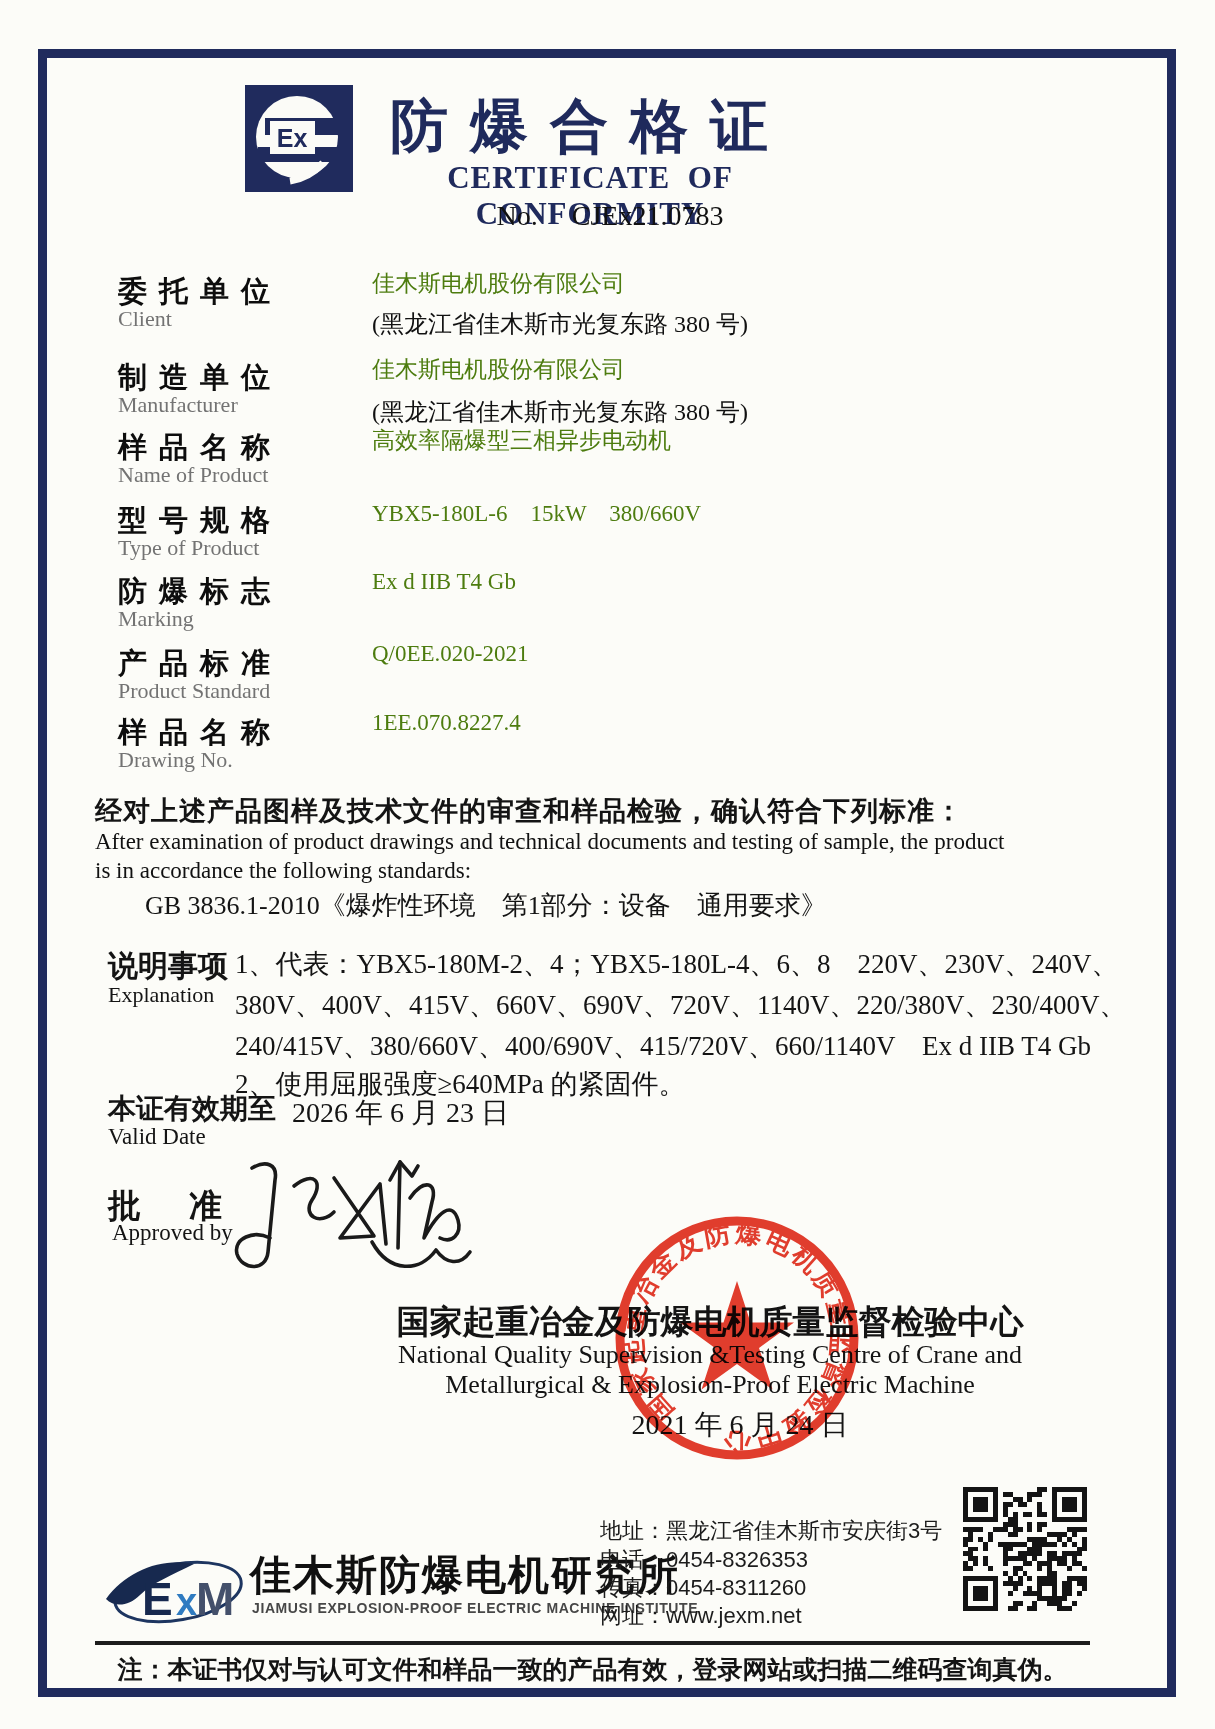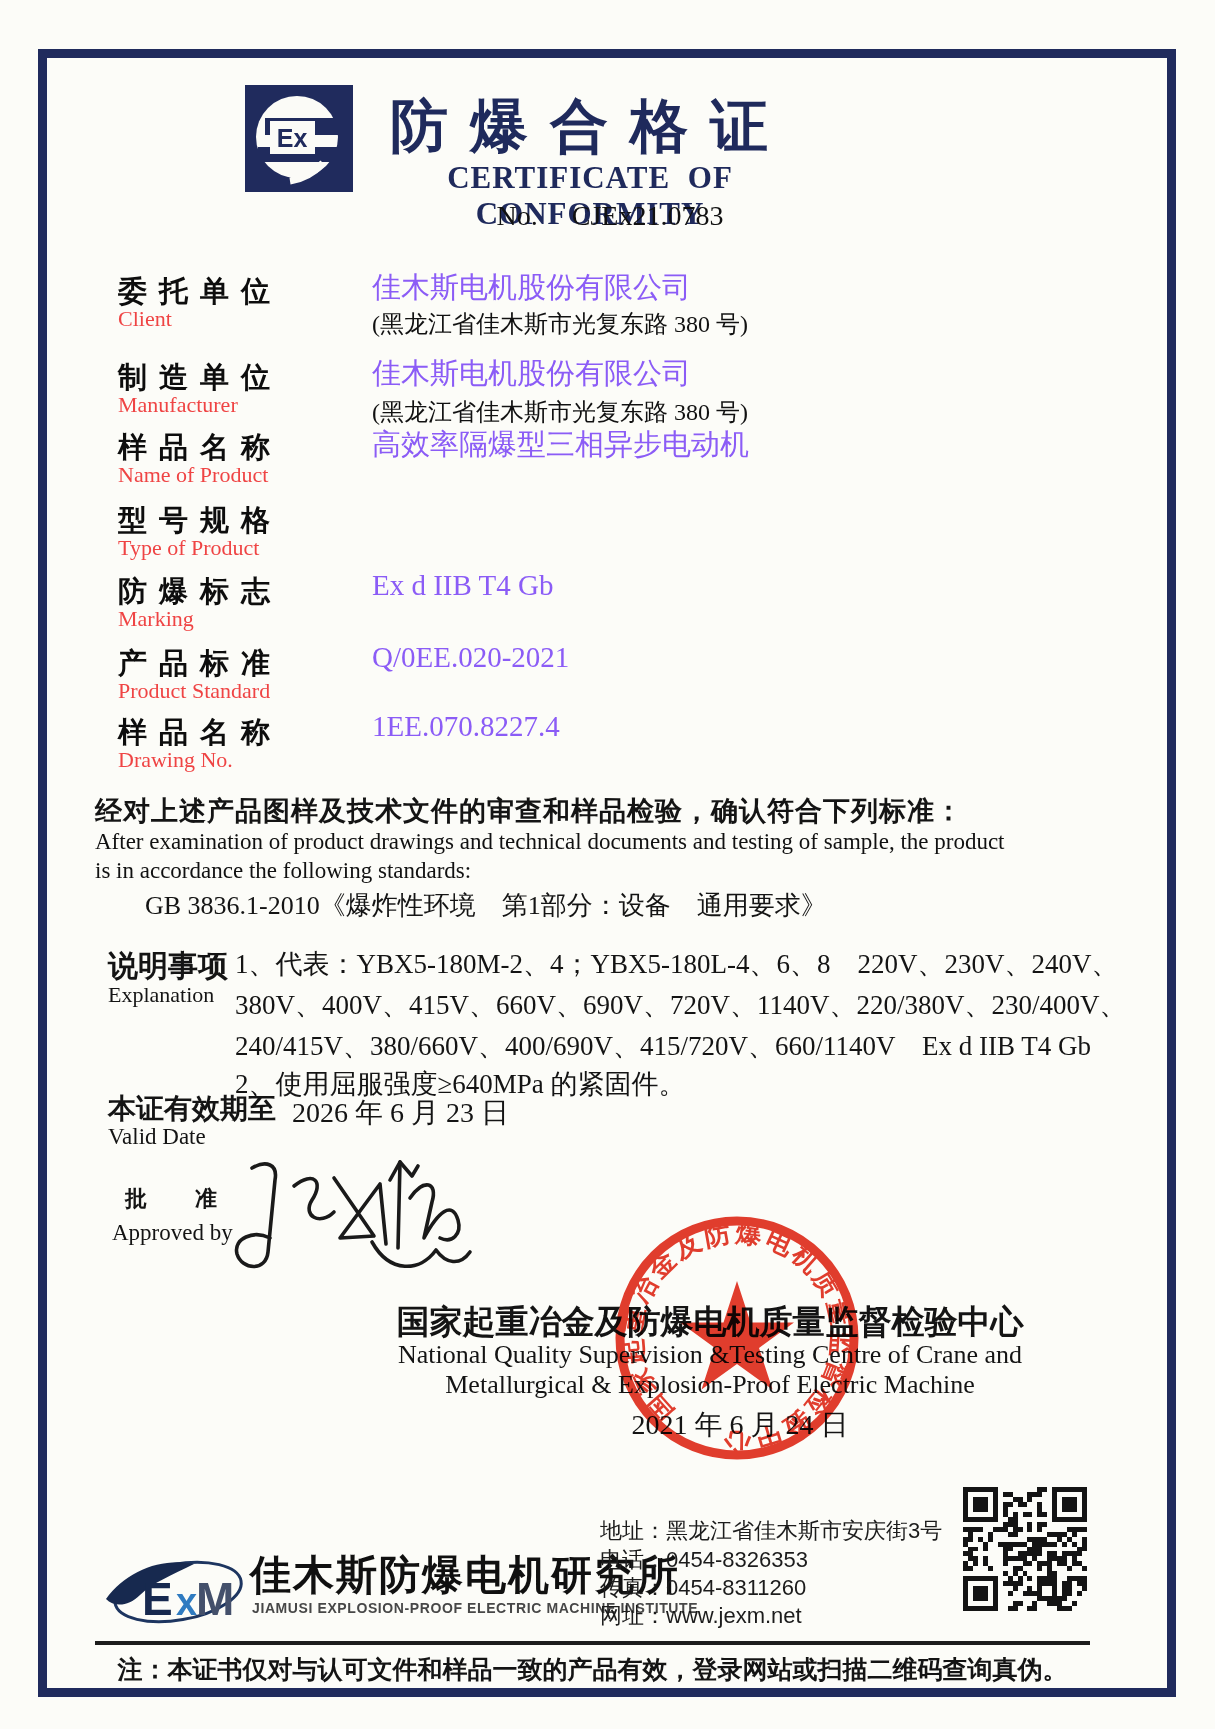--- a/index.html
+++ b/index.html
@@ -11,39 +11,39 @@
   .logo-box{left:245px;top:85px;width:108px;height:107px;}
   .title{left:340px;top:88px;width:500px;text-align:center;font-size:58px;font-weight:bold;
          color:#1f2a5c;letter-spacing:22px;font-family:"Liberation Serif",serif;}
   .subtitle{left:340px;top:160px;width:500px;text-align:center;font-size:31px;font-weight:bold;
             color:#1f2a5c;letter-spacing:1px;word-spacing:9px;}
   .cert-no{left:360px;top:200px;width:500px;text-align:center;font-size:28px;color:#111;}
   .cert-no .gap{display:inline-block;width:34px;}
   
   .flabel{left:118px;font-size:29px;font-weight:bold;letter-spacing:12px;color:#0d0d0d;
           font-family:"Liberation Sans","DejaVu Sans",sans-serif;white-space:nowrap;}
-  .fen{left:118px;font-size:22px;color:#ef4444;white-space:nowrap;}
-  .fval{left:372px;font-size:29px;color:#8b5cf6;white-space:pre-wrap;}
+  .fen{left:118px;font-size:22px;color:#737373;white-space:nowrap;}
+  .fval{left:372px;font-size:23px;color:#4d7c0f;white-space:pre-wrap;}
   .faddr{left:372px;font-size:24px;color:#111;white-space:nowrap;}
   
   .conf-zh{left:95px;top:793px;font-size:27px;font-weight:bold;letter-spacing:1px;
            font-family:"Liberation Sans","DejaVu Sans",sans-serif;}
   .conf-en{font-size:23px;color:#111;}
   .std{left:145px;font-size:26px;}
   
   .exp-label{left:108px;top:946px;font-size:30px;font-weight:bold;
              font-family:Liberation Sans, sans-serif;}
   .exp-en{left:108px;top:982px;font-size:22px;}
   .exp-line{left:235px;width:900px;font-size:27px;white-space:pre-wrap;line-height:40px;}
   
   .valid-label{left:108px;top:1090px;font-size:28px;font-weight:bold;
                font-family:"Liberation Sans","DejaVu Sans",sans-serif;}
   .valid-en{left:108px;top:1124px;font-size:23px;}
   .valid-val{left:292px;top:1094px;font-size:28px;}
-  .appr-label{left:125px;top:1184px;font-size:22px;font-weight:bold;letter-spacing:48px;
+  .appr-label{left:108px;top:1184px;font-size:33px;font-weight:bold;letter-spacing:48px;
               font-family:Liberation Serif, serif;white-space:nowrap;}
   .appr-en{left:112px;top:1220px;font-size:23px;}
   
   .issuer-zh{left:340px;top:1300px;width:740px;text-align:center;font-size:33px;font-weight:bold;
              font-family:"Liberation Sans","DejaVu Sans",sans-serif;white-space:nowrap;}
   .issuer-en1{left:340px;top:1340px;width:740px;text-align:center;font-size:26px;}
   .issuer-en2{left:340px;top:1370px;width:740px;text-align:center;font-size:26px;}
   .issuer-date{left:440px;top:1406px;width:600px;text-align:center;font-size:28px;}
   .stamp{left:602px;top:1203px;width:270px;height:270px;mix-blend-mode:multiply;opacity:.9;}
   .signature{left:222px;top:1140px;width:270px;height:160px;}
@@ -91,20 +91,21 @@
   <div class="abs fen" style="top:392px">Manufacturer</div>
   <div class="abs fval" style="top:354px">佳木斯电机股份有限公司</div>
   <div class="abs faddr" style="top:396px">(黑龙江省佳木斯市光复东路 380 号)</div>
 
   <div class="abs flabel" style="top:428px">样品名称</div>
   <div class="abs fen" style="top:462px">Name of Product</div>
   <div class="abs fval" style="top:425px">高效率隔爆型三相异步电动机</div>
 
   <div class="abs flabel" style="top:501px">型号规格</div>
   <div class="abs fen" style="top:535px">Type of Product</div>
+  <div class="abs fval" style="top:498px">YBX5-180L-6　15kW　380/660V</div>
 
   <div class="abs flabel" style="top:572px">防爆标志</div>
   <div class="abs fen" style="top:606px">Marking</div>
   <div class="abs fval" style="top:569px">Ex d IIB T4 Gb</div>
 
   <div class="abs flabel" style="top:644px">产品标准</div>
   <div class="abs fen" style="top:678px">Product Standard</div>
   <div class="abs fval" style="top:641px">Q/0EE.020-2021</div>
 
   <div class="abs flabel" style="top:713px">样品名称</div>

